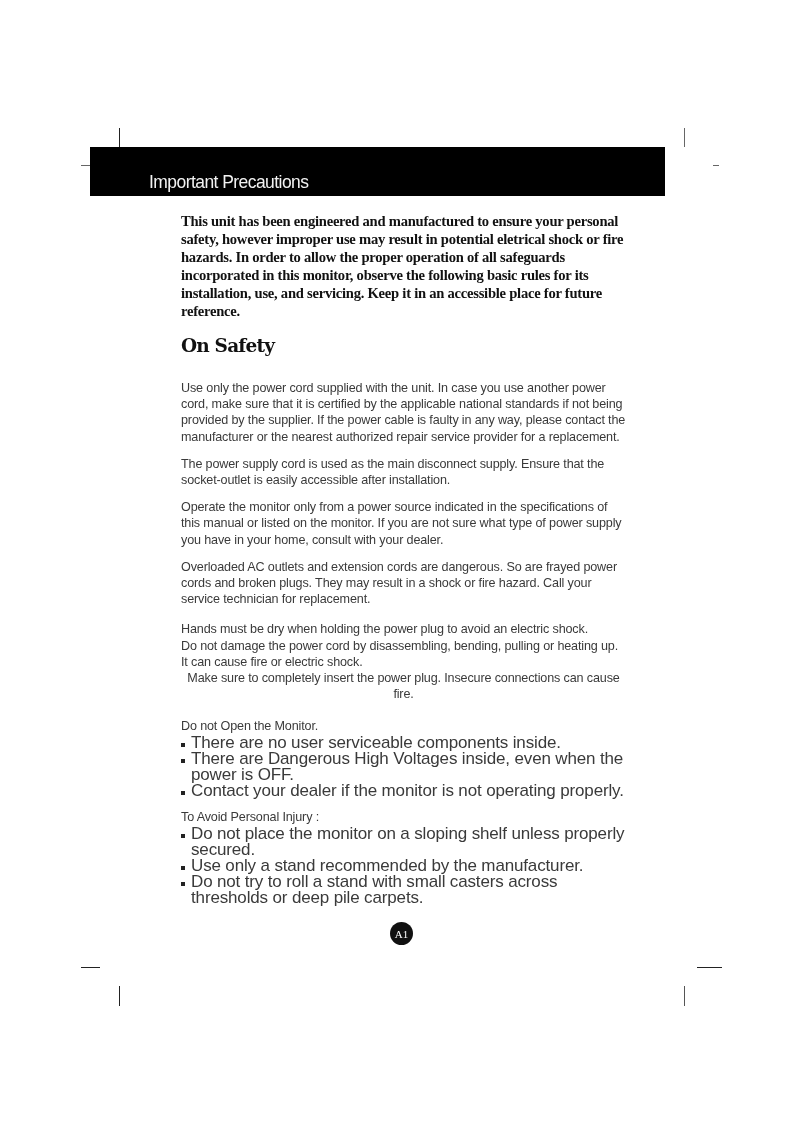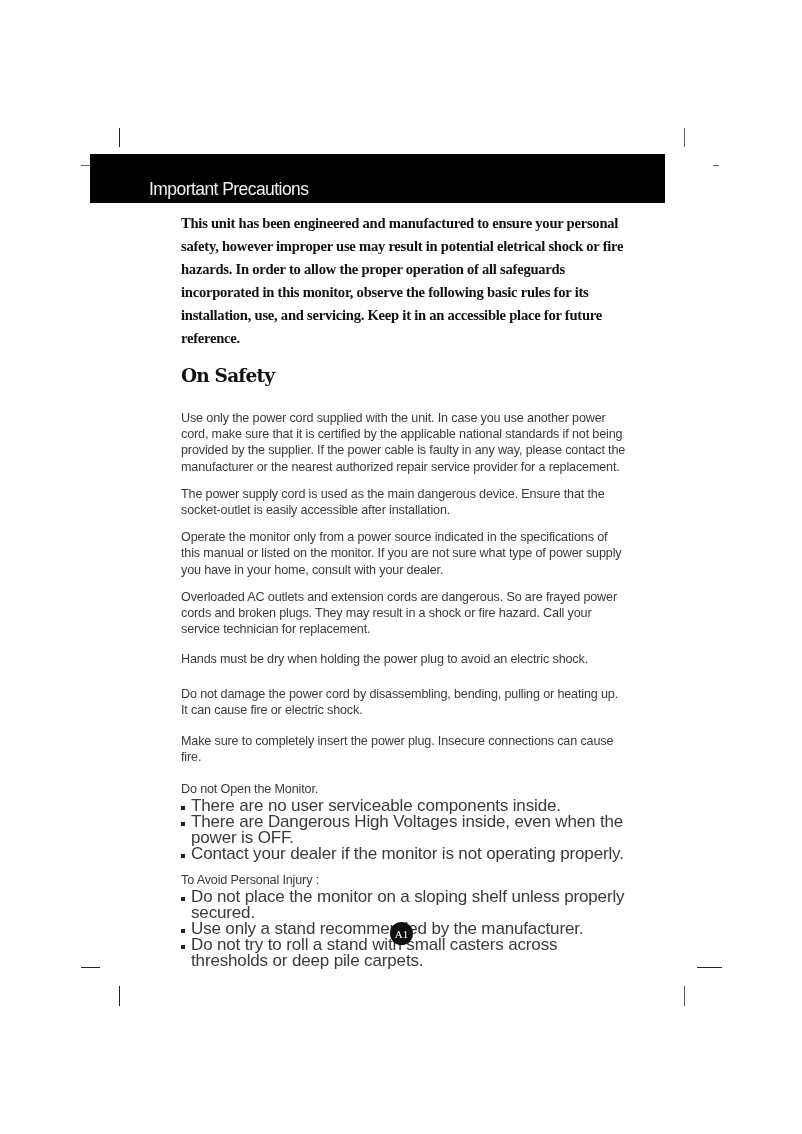--- a/index.html
+++ b/index.html
@@ -1,32 +1,31 @@
 <!DOCTYPE html>
 <html><head>
 <meta charset="utf-8">
 <style>
   html, body { margin: 0; padding: 0; background: #ffffff; }
   body { width: 802px; height: 1134px; position: relative; overflow: hidden; }
   .mark { position: absolute; background: #222; }
   .header-bar {
     position: absolute; left: 90px; top: 147px; width: 575px; height: 49px;
     background: #000;
-    margin-top: 7px;
   }
   .header-title {
     position: absolute; left: 59px; top: 24px;
     color: #f2f2f2; font-family: "Liberation Sans", sans-serif;
     font-size: 19px; letter-spacing: -0.6px; transform: scaleX(0.92); transform-origin: left;
     white-space: nowrap;
   }
   .content { position: absolute; left: 181px; top: 212px; width: 445px; }
   .intro {
     font-family: "Liberation Serif", serif; font-weight: bold;
-    font-size: 14.6px; line-height: 23px; color: #111; margin: 0;
+    font-size: 14.6px; line-height: 18px; color: #111; margin: 0;
     letter-spacing: -0.25px;
   }
   .section-heading {
     font-family: "DejaVu Serif", serif; font-weight: bold;
     font-size: 18.5px; color: #111; margin: 14px 0 0 0; line-height: 24px;
     letter-spacing: -0.8px;
   }
   .para {
     font-family: "Liberation Sans", sans-serif; font-size: 12.6px;
     line-height: 16.2px; color: #3a3a3a; margin: 0; letter-spacing: -0.15px;
@@ -62,26 +61,26 @@
 <div class="header-bar">
   <div class="header-title">Important Precautions</div>
 </div>
 
 <div class="content">
   <p class="intro">This unit has been engineered and manufactured to ensure your personal safety, however improper use may result in potential eletrical shock or fire hazards. In order to allow the proper operation of all safeguards incorporated in this monitor, observe the following basic rules for its installation, use, and servicing. Keep it in an accessible place for future reference.</p>
 
   <h2 class="section-heading">On Safety</h2>
 
   <p class="para" style="margin-top:22px;">Use only the power cord supplied with the unit. In case you use another power cord, make sure that it is certified by the applicable national standards if not being provided by the supplier. If the power cable is faulty in any way, please contact the manufacturer or the nearest authorized repair service provider for a replacement.</p>
-  <p class="para" style="margin-top:11px;">The power supply cord is used as the main dangerous device. Ensure that the socket-outlet is easily accessible after installation.</p>
+  <p class="para" style="margin-top:11px;">The power supply cord is used as the main disconnect supply. Ensure that the socket-outlet is easily accessible after installation.</p>
   <p class="para" style="margin-top:11px;">Operate the monitor only from a power source indicated in the specifications of this manual or listed on the monitor. If you are not sure what type of power supply you have in your home, consult with your dealer.</p>
   <p class="para" style="margin-top:11px;">Overloaded AC outlets and extension cords are dangerous. So are frayed power cords and broken plugs. They may result in a shock or fire hazard. Call your service technician for replacement.</p>
   <p class="para" style="margin-top:14px;">Hands must be dry when holding the power plug to avoid an electric shock.</p>
-  <p class="para" style="margin-top:18px;">Do not damage the power cord by disassembling, bending, pulling or heating up. It can cause fire or electric shock.</p>
-  <p class="para" style="margin-top:15px;">Make sure to completely insert the power plug. Insecure connections can cause fire.</p>
+  <p class="para" style="">Do not damage the power cord by disassembling, bending, pulling or heating up. It can cause fire or electric shock.</p>
+  <p class="para" style="text-align:center;">Make sure to completely insert the power plug. Insecure connections can cause fire.</p>
 
   <p class="para" style="margin-top:16px;">Do not Open the Monitor.</p>
   <ul class="list">
     <li><span class="bullet"></span><span>There are no user serviceable components inside.</span></li>
     <li><span class="bullet"></span><span>There are Dangerous High Voltages inside, even when the power is OFF.</span></li>
     <li><span class="bullet"></span><span>Contact your dealer if the monitor is not operating properly.</span></li>
   </ul>
 
   <p class="para" style="margin-top:10px;">To Avoid Personal Injury :</p>
   <ul class="list">

